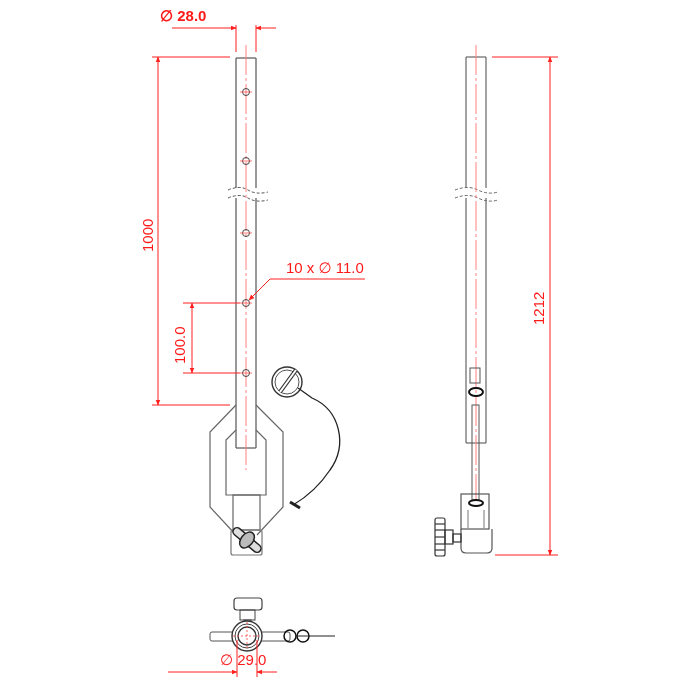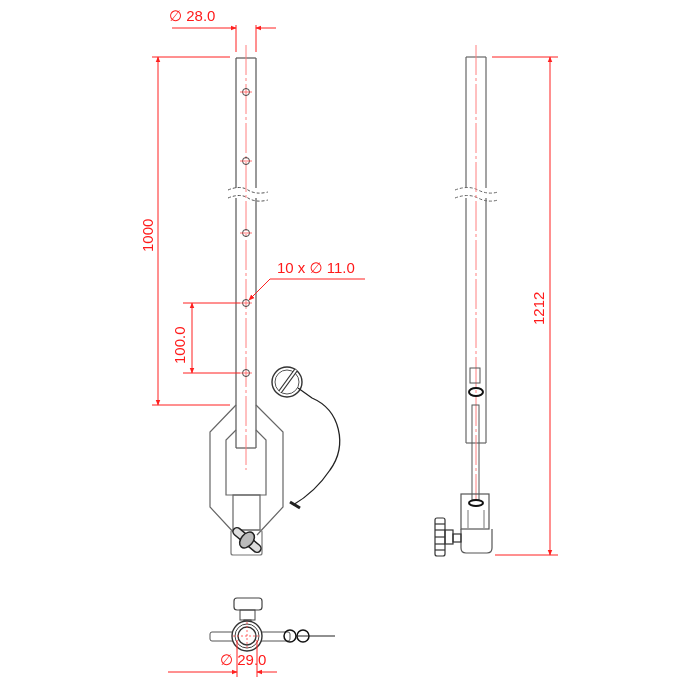--- a/index.html
+++ b/index.html
@@ -161,19 +161,19 @@
 
     <g stroke="#ff2020" stroke-width="1">
       <line x1="237" y1="640" x2="237" y2="677"></line>
       <line x1="257" y1="640" x2="257" y2="677"></line>
       <line x1="168" y1="672" x2="237" y2="672" marker-end="url(#arr)"></line>
       <line x1="277" y1="672" x2="257" y2="672" marker-end="url(#arr)"></line>
     </g>
   </g>
 </svg>
 
-<div class="lbl" style="left:169px;top:8px;">∅ 28.0</div>
-<div class="lbl" style="left:277px;top:260px;text-align:right;">10 x ∅ 11.0</div>
+<div class="lbl" style="left:160px;top:8px;font-weight:bold;">∅ 28.0</div>
+<div class="lbl" style="left:286px;top:260px;text-align:right;">10 x ∅ 11.0</div>
 <div class="lbl lbl-v" style="left:140px;top:252px;">1000</div>
 <div class="lbl lbl-v" style="left:172px;top:364px;">100.0</div>
 <div class="lbl lbl-v" style="left:531px;top:325px;">1212</div>
 <div class="lbl" style="left:175px;top:652px;margin-left:45px;">∅ 29.0</div>
 </div>
 
 </body></html>

